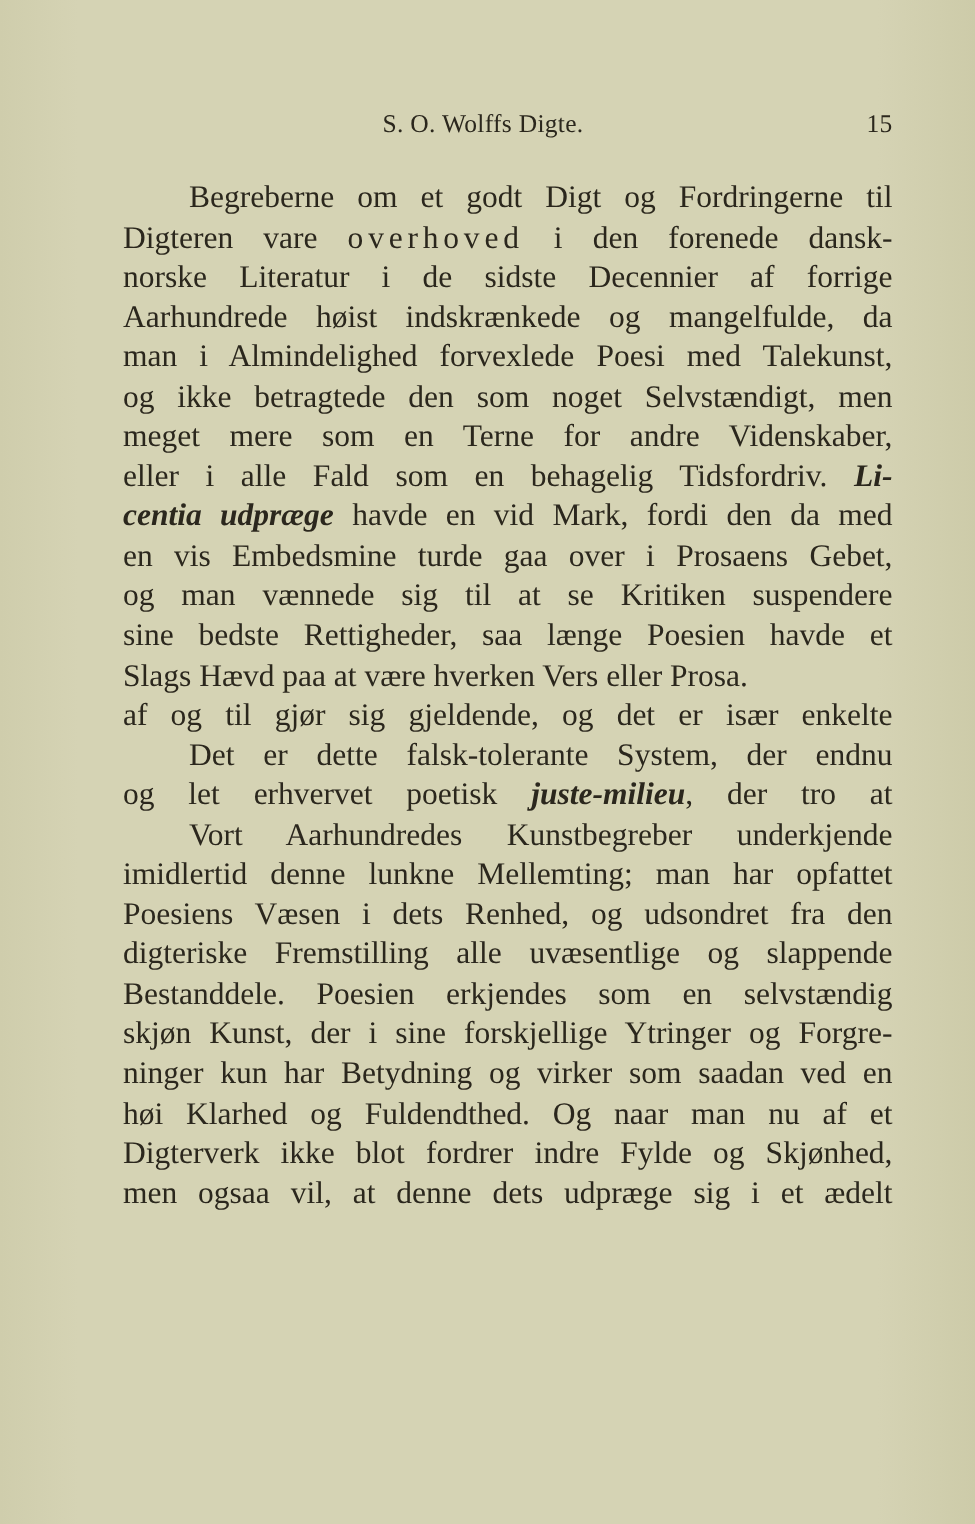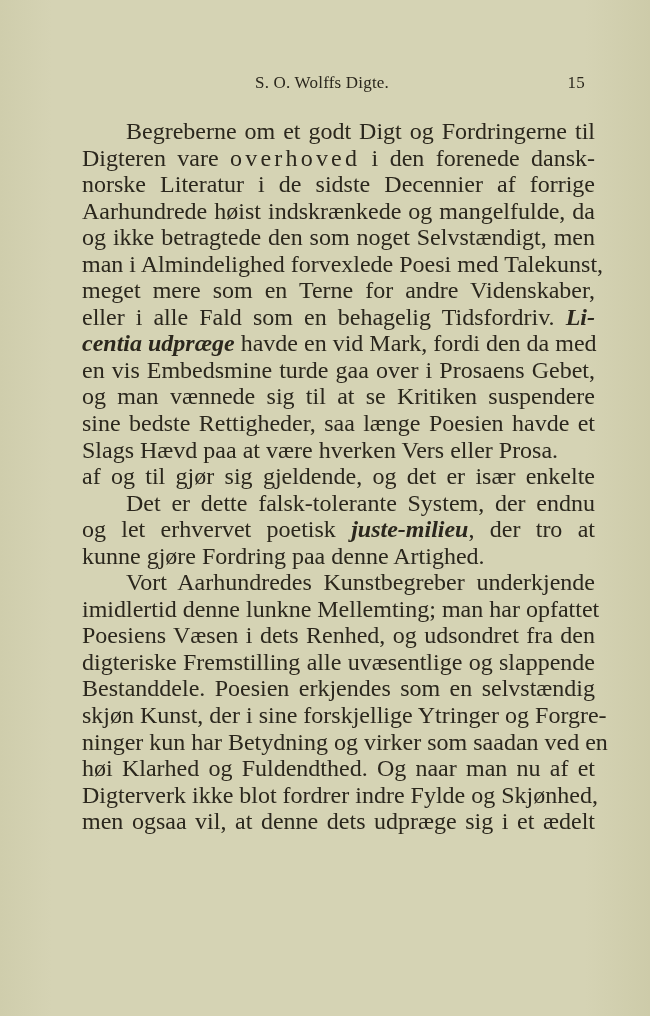--- a/index.html
+++ b/index.html
@@ -34,29 +34,29 @@
       letter-spacing: 0.2px;
     }
     .running-head .title {
       position: absolute;
       left: 173px;
       top: 0;
       white-space: nowrap;
     }
     .running-head .folio {
       position: absolute;
-      right: 10px;
+      right: 0;
       top: 0;
     }
     .body-text {
       position: absolute;
       left: 72px;
       top: 118px;
       width: 513px;
-      font-size: 24px;
+      font-size: 21px;
       line-height: 26.55px;
     }
     .line {
       display: block;
       white-space: nowrap;
       text-align: justify;
       text-align-last: justify;
       height: 26.55px;
     }
     .line.indent {
@@ -82,34 +82,33 @@
     <span class="title">S. O. Wolffs Digte.</span>
     <span class="folio">15</span>
   </div>
 
   <div class="body-text">
 
     <span class="line indent">Begreberne om et godt Digt og Fordringerne til</span>
     <span class="line spaced"><span>Digteren vare </span><span class="sp">overhoved</span><span> i den forenede dansk-</span></span>
     <span class="line">norske Literatur i de sidste Decennier af forrige</span>
     <span class="line">Aarhundrede høist indskrænkede og mangelfulde, da</span>
+    <span class="line">man i Almindelighed forvexlede Poesi med Talekunst,</span>
     <span class="line">og ikke betragtede den som noget Selvstændigt, men</span>
-    <span class="line">man i Almindelighed forvexlede Poesi med Talekunst,</span>
     <span class="line">meget mere som en Terne for andre Videnskaber,</span>
     <span class="line"><span>eller i alle Fald som en behagelig Tidsfordriv. </span><em>Li-</em></span>
     <span class="line"><em>centia udpræge</em><span> havde en vid Mark, fordi den da med</span></span>
     <span class="line">en vis Embedsmine turde gaa over i Prosaens Gebet,</span>
     <span class="line">og man vænnede sig til at se Kritiken suspendere</span>
     <span class="line">sine bedste Rettigheder, saa længe Poesien havde et</span>
     <span class="line last">Slags Hævd paa at være hverken Vers eller Prosa.</span>
 
     <span class="line">af og til gjør sig gjeldende, og det er især enkelte</span>
     <span class="line indent">Det er dette falsk-tolerante System, der endnu</span>
     <span class="line"><span>og let erhvervet poetisk </span><em>juste-milieu</em><span>, der tro at</span></span>
-    <span class="line last">kunne gjøre Fordring paa denne Artighed.</span>
 
     <span class="line indent">Vort Aarhundredes Kunstbegreber underkjende</span>
     <span class="line">imidlertid denne lunkne Mellemting; man har opfattet</span>
     <span class="line">Poesiens Væsen i dets Renhed, og udsondret fra den</span>
     <span class="line">digteriske Fremstilling alle uvæsentlige og slappende</span>
     <span class="line">Bestanddele. Poesien erkjendes som en selvstændig</span>
     <span class="line">skjøn Kunst, der i sine forskjellige Ytringer og Forgre-</span>
     <span class="line">ninger kun har Betydning og virker som saadan ved en</span>
     <span class="line">høi Klarhed og Fuldendthed. Og naar man nu af et</span>
     <span class="line">Digterverk ikke blot fordrer indre Fylde og Skjønhed,</span>

